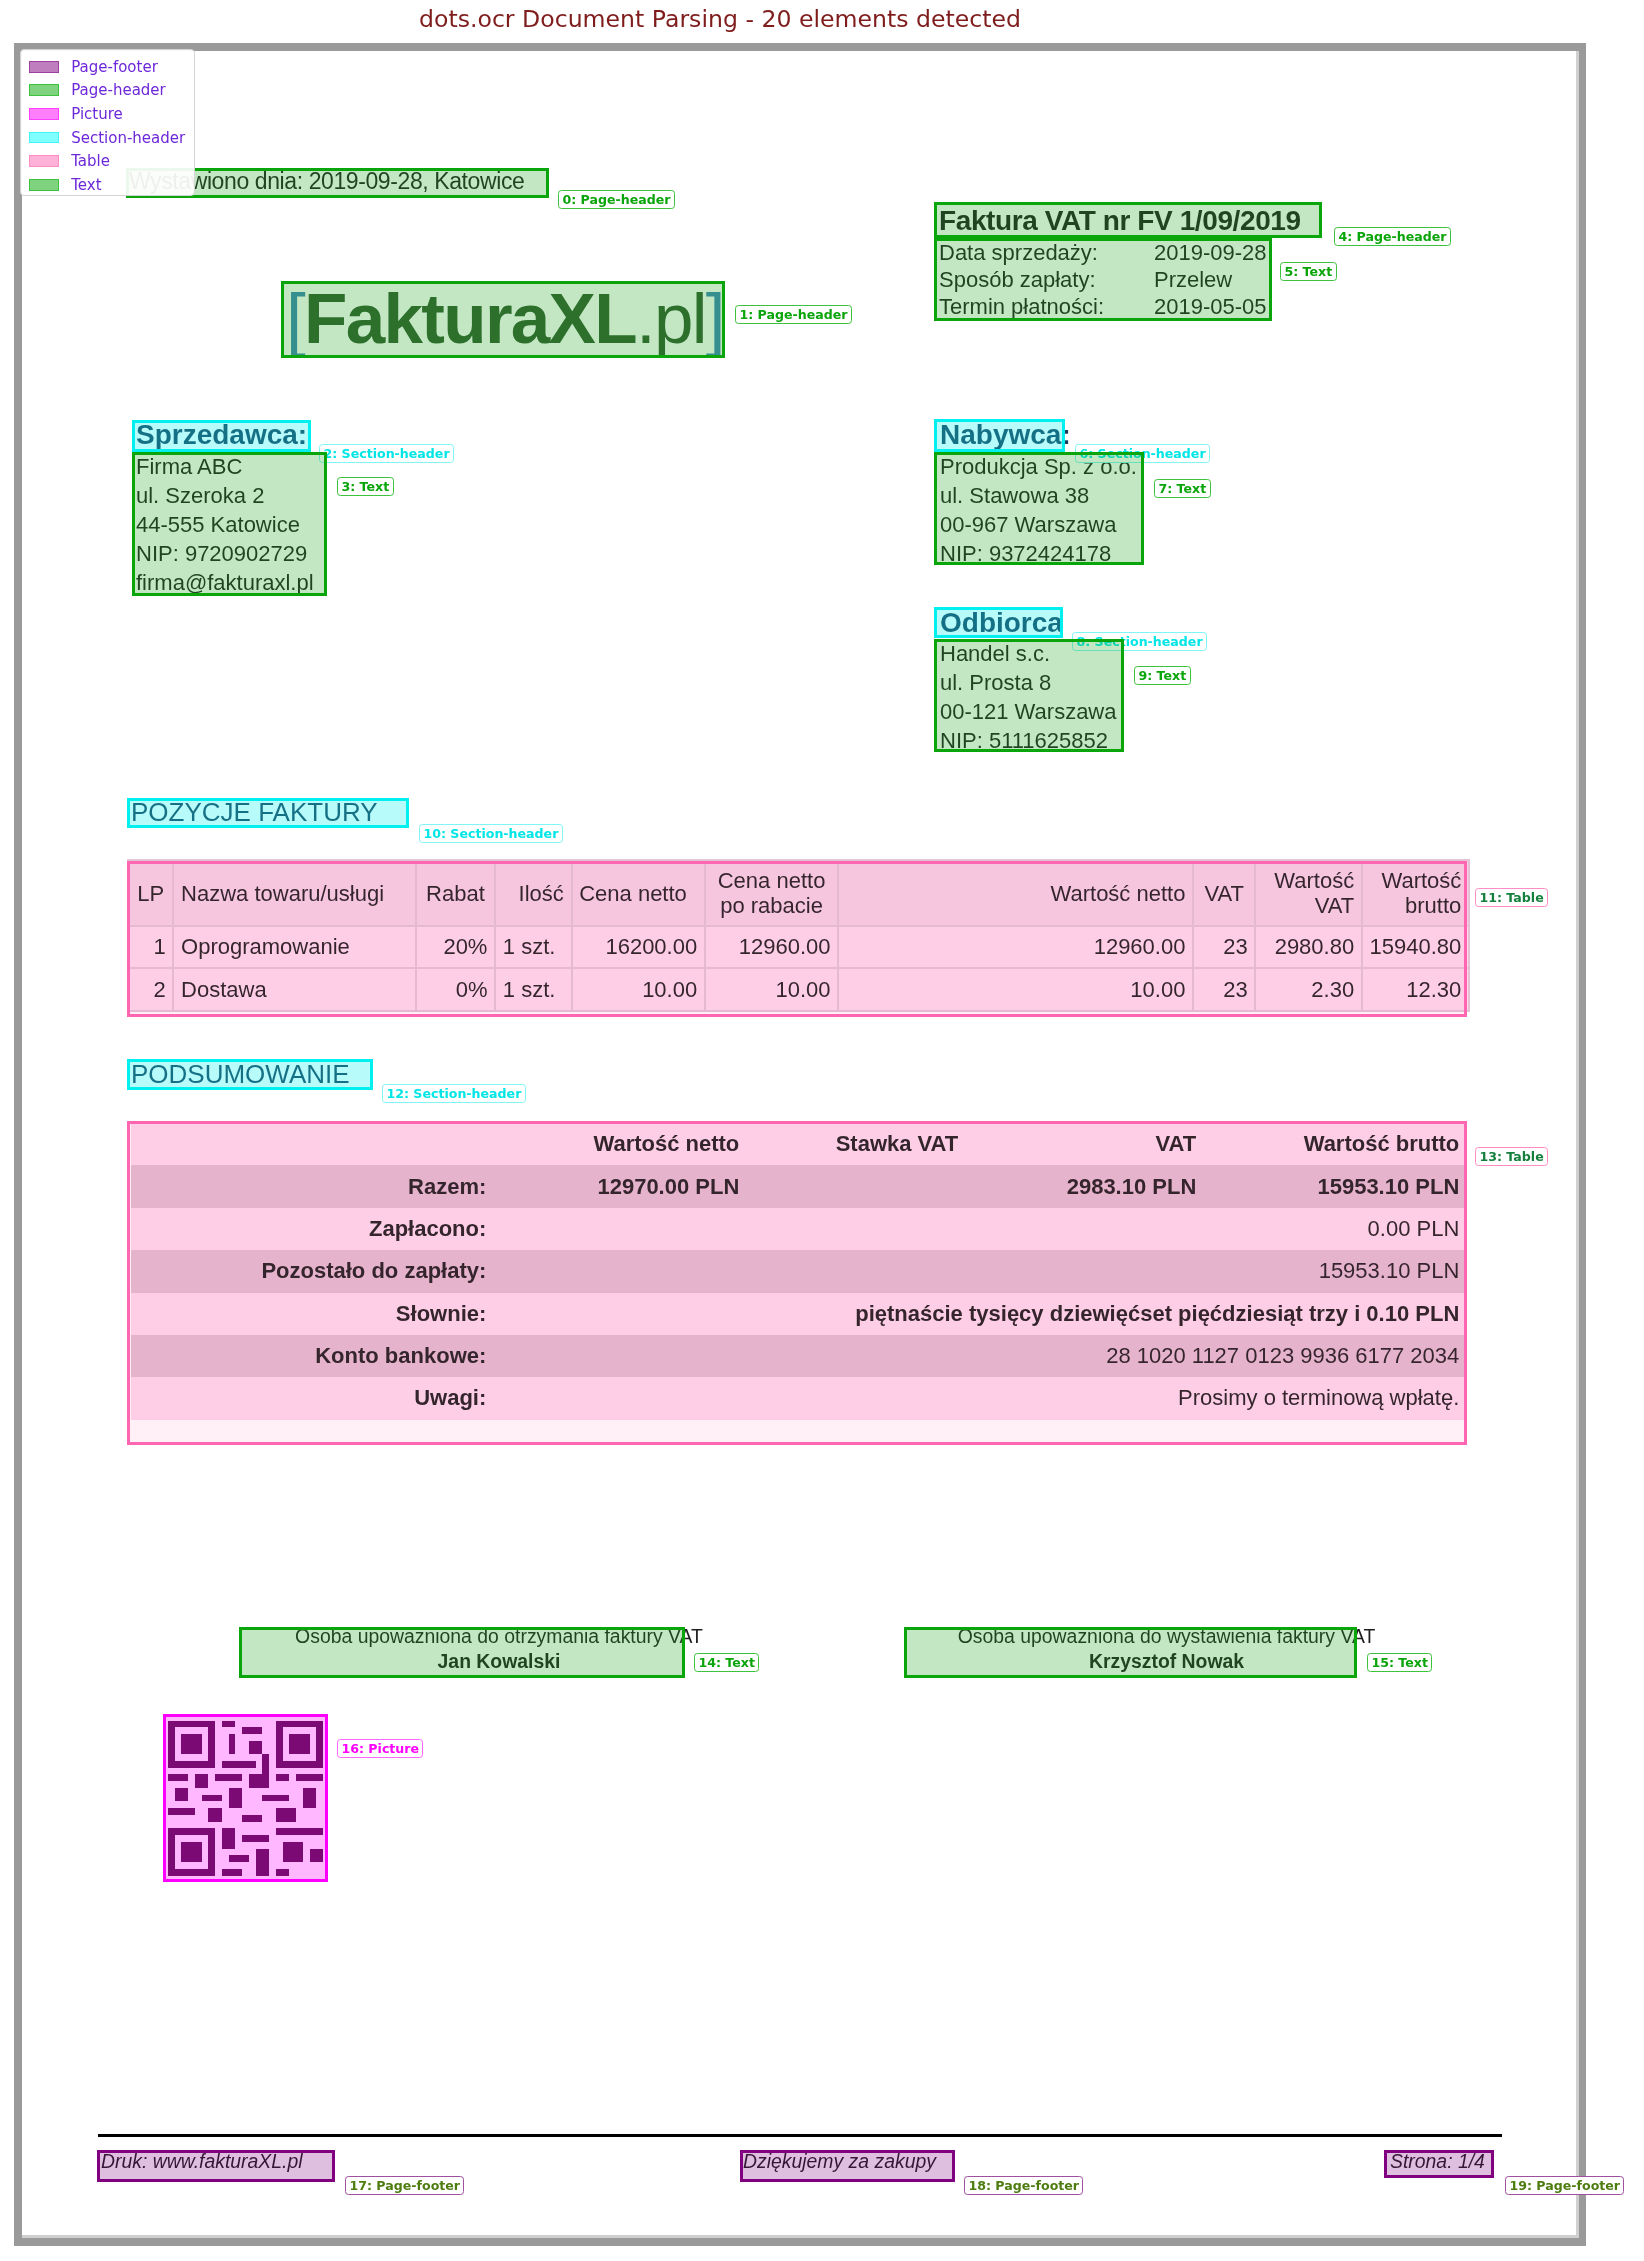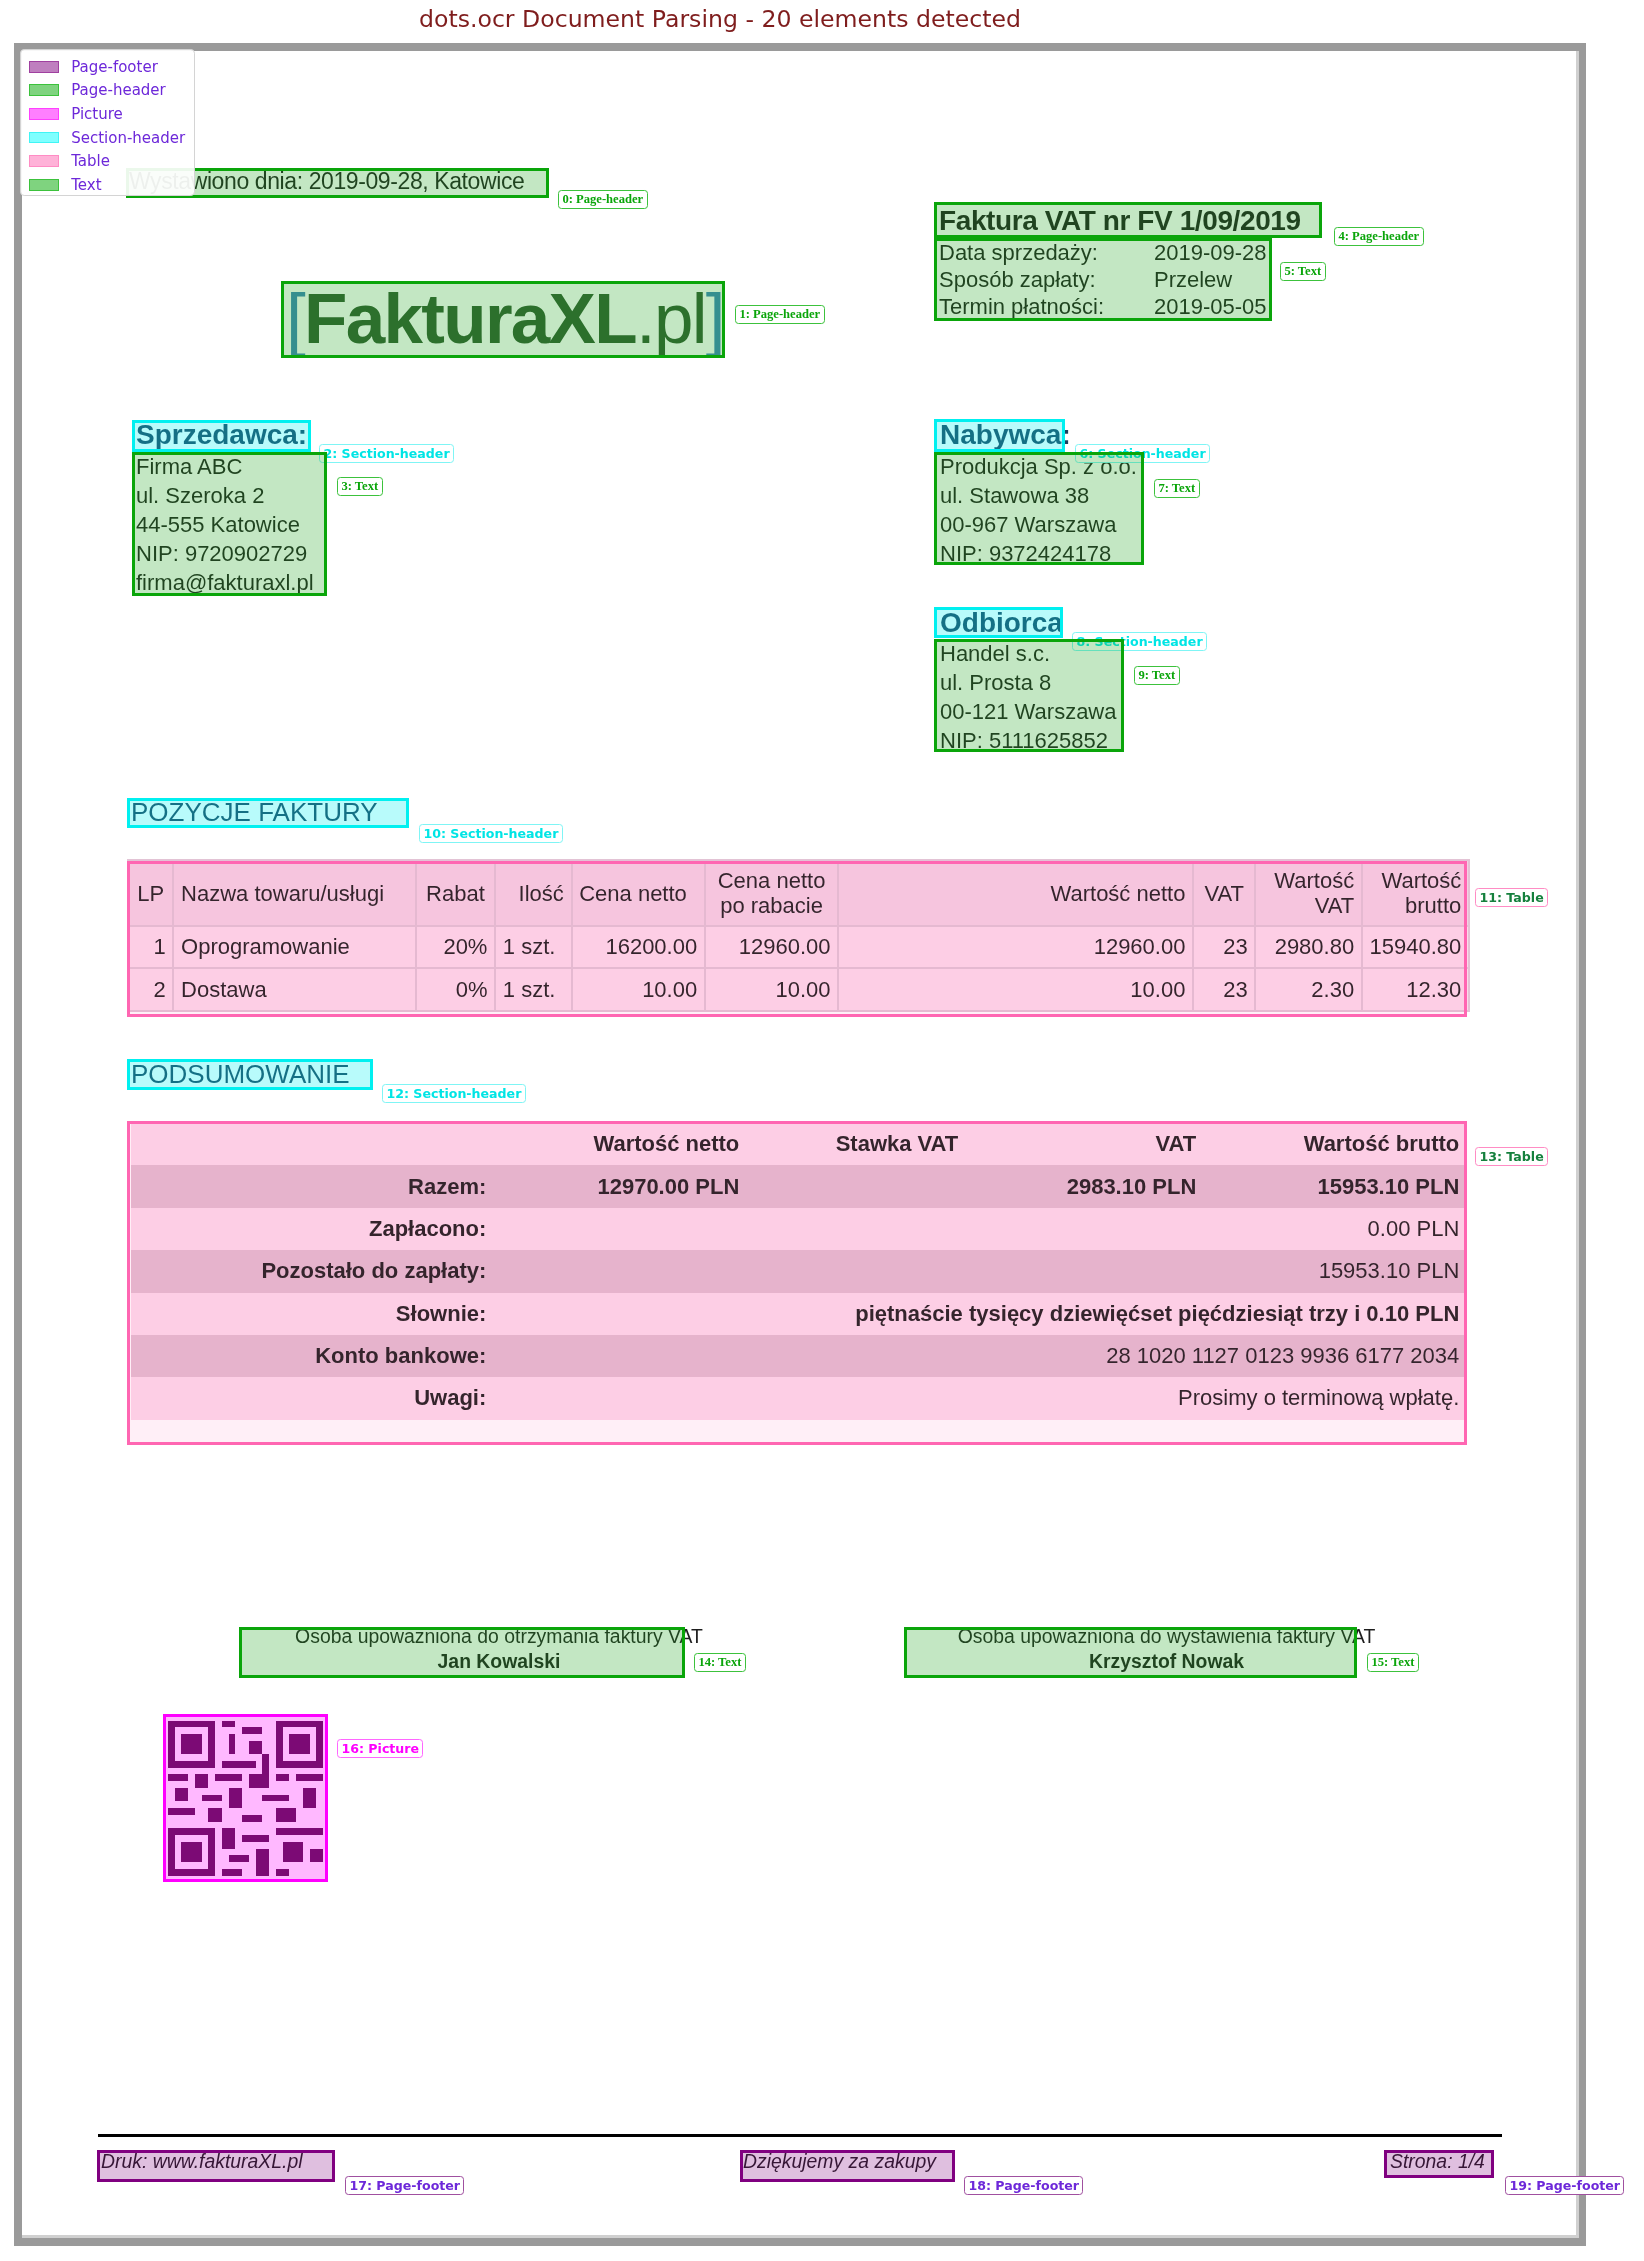--- a/index.html
+++ b/index.html
@@ -27,25 +27,25 @@
   .b-text, .b-pheader { border-color: #0aa50a; background: rgba(40,170,40,0.28); }
   .b-section { border-color: #00f0f0; background: rgba(0,240,240,0.28); }
   .b-table { border-color: #ff66b2; background: rgba(255,102,178,0.10); }
   .b-picture { border-color: #ff00ff; background: rgba(255,0,255,0.28); }
   .b-footer { border-color: #800080; background: rgba(128,0,128,0.25); }
   .tag {
     position: absolute; font-family: "DejaVu Sans", sans-serif; font-weight: bold;
     font-size: 12.6px; line-height: 15px; padding: 0.8px 3.4px; background: #fff;
     border: 1.7px solid; border-radius: 3.4px; white-space: nowrap;
   }
-  .t-green { color: #0aa50a; border-color: #3cc23c; font-family: Liberation Serif, serif; }
+  .t-green { color: #0aa50a; border-color: #3cc23c; }
   .t-cyan { color: #00e5e5; border-color: #7ff5f5; }
   .t-pink { color: #15803d; border-color: #ff8cc4; }
   .t-mag { color: #ff00ff; border-color: #ff66ff; }
-  .t-purp { color: #6d28d9; border-color: #a050a0; }
+  .t-purp { color: #4d7c0f; border-color: #a050a0; }
 
   
   .legend {
     position: absolute; left: 20px; top: 49px; width: 175px; height: 147px;
     background: rgba(255,255,255,0.92); border: 1.7px solid #d4d4d4; border-radius: 4.2px;
     box-sizing: border-box; padding: 5px 0 0 8.4px; z-index: 5;
   }
   .legend-row { display: flex; align-items: center; height: 23.6px; }
   .swatch { width: 30px; height: 11.8px; border: 1.7px solid; margin-right: 11.8px; box-sizing: border-box; }
   .legend-label { font-family: "DejaVu Sans", sans-serif; font-size: 15px; color: #6d28d9; }

